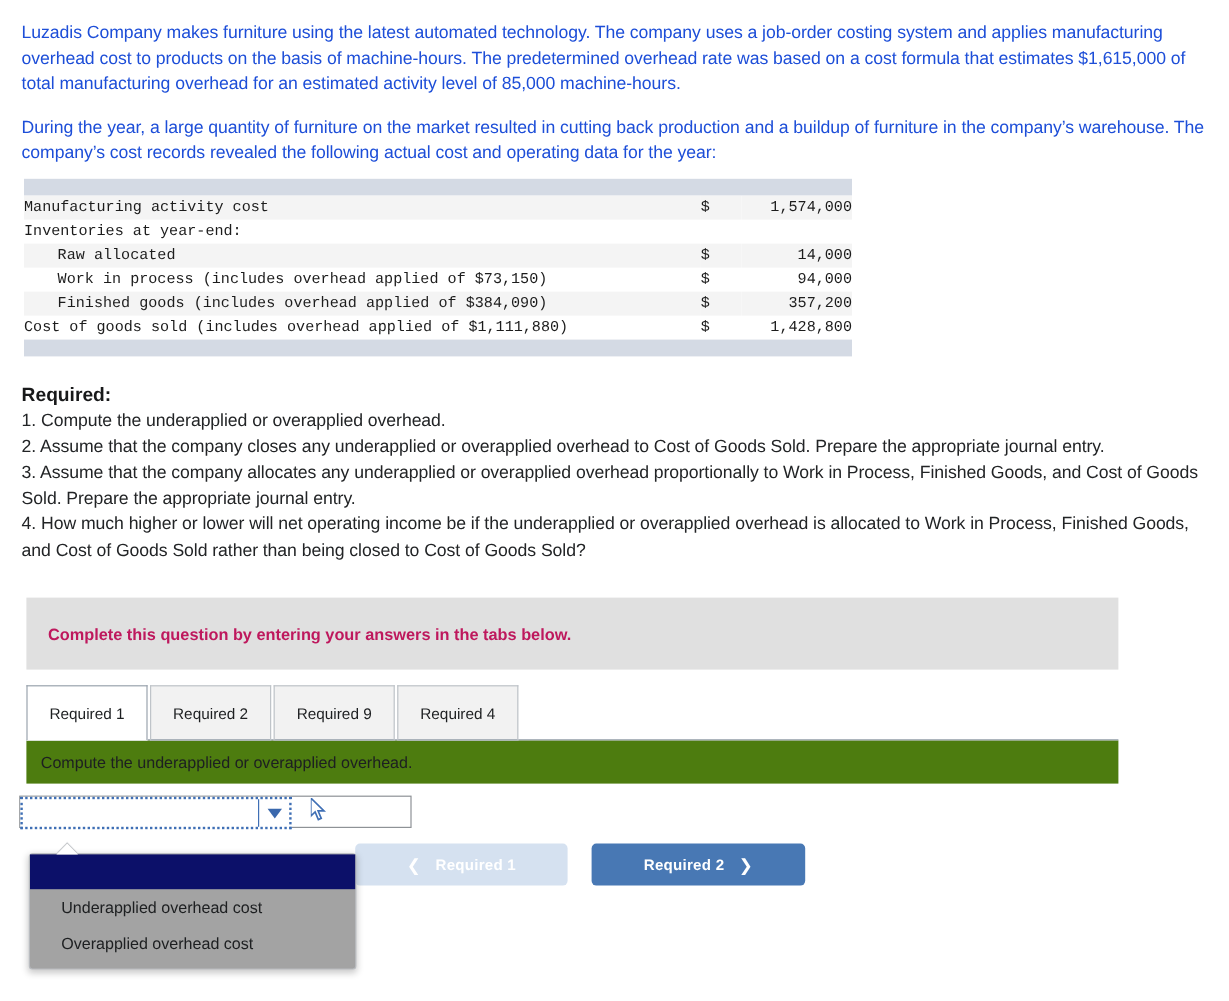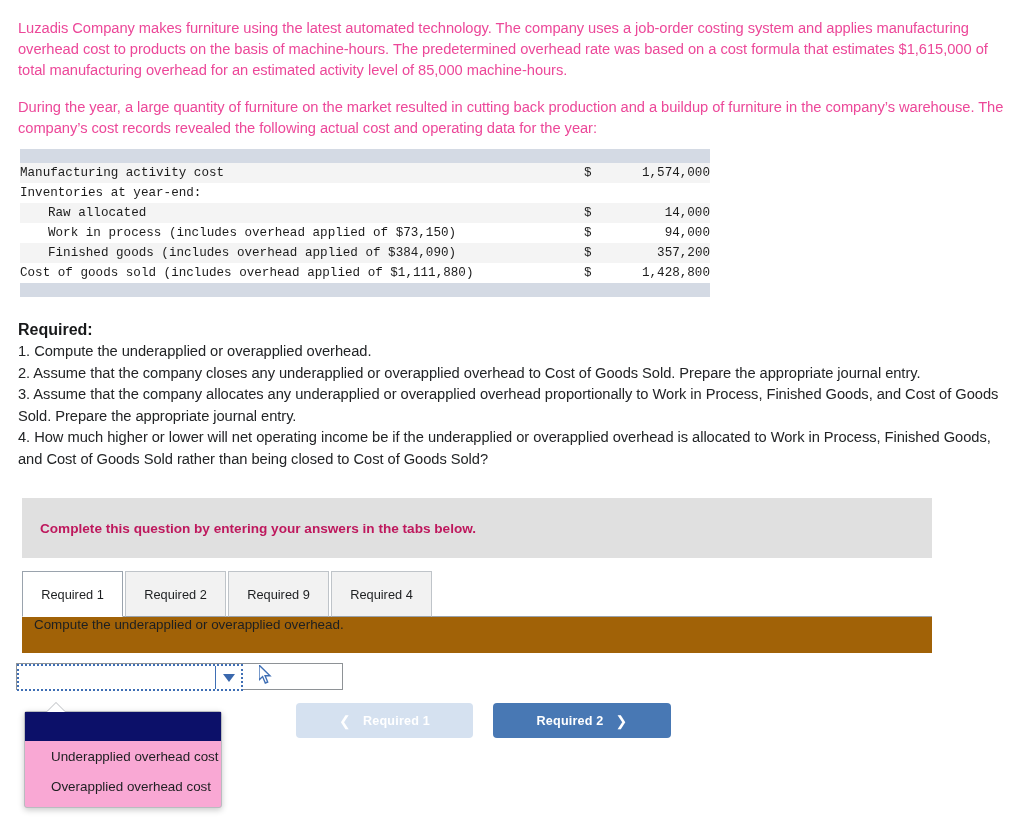--- a/index.html
+++ b/index.html
@@ -13,21 +13,21 @@
     color: #1a1a1a;
     position: relative;
     overflow: hidden;
   }
 
   
   .narrative { padding: 18px 14px 0 18px; }
   .para {
     font-size: 14.7px;
     line-height: 21px;
-    color: #ec4899;
+    color: #1d4ed8;
     margin: 0 0 16px 0;
     max-width: 998px;
     letter-spacing: -0.05px;
   }
   .para:last-child { margin-bottom: 0; }
 
   
   .table-wrap {
     margin: 10px 0 0 20px;
     width: 690px;
@@ -135,23 +135,23 @@
     background: #ffffff;
     border-color: #9aa3ad;
     border-bottom: 1px solid #ffffff;
     font-weight: normal;
   }
 
   .banner-prompt {
     margin-left: 22px;
     width: 910px;
     height: 36px;
-    background: #a16207;
-    display: flex;
-    align-items: flex-start;
+    background: #4d7c0f;
+    display: flex;
+    align-items: center;
     padding-left: 12px;
   }
   .banner-prompt span {
     font-size: 13.4px;
     color: #1d1f21;
   }
 
   
   .input-row {
     position: relative;
@@ -204,22 +204,22 @@
     left: 243px; top: 2px;
     width: 14px; height: 20px;
     pointer-events: none;
   }
 
   
   .dropdown {
     position: absolute;
     left: 8px;
     top: 48px;
-    width: 198px;
-    background: #f9a8d4;
+    width: 273px;
+    background: #a3a3a3;
     border: 1px solid #b9bcc0;
     border-radius: 3px;
     box-shadow: 0 2px 6px rgba(0,0,0,0.22);
     padding: 0 0 6px 0;
     z-index: 30;
   }
   .dropdown::before {
     content: "";
     position: absolute;
     left: 22px; top: -9px;

